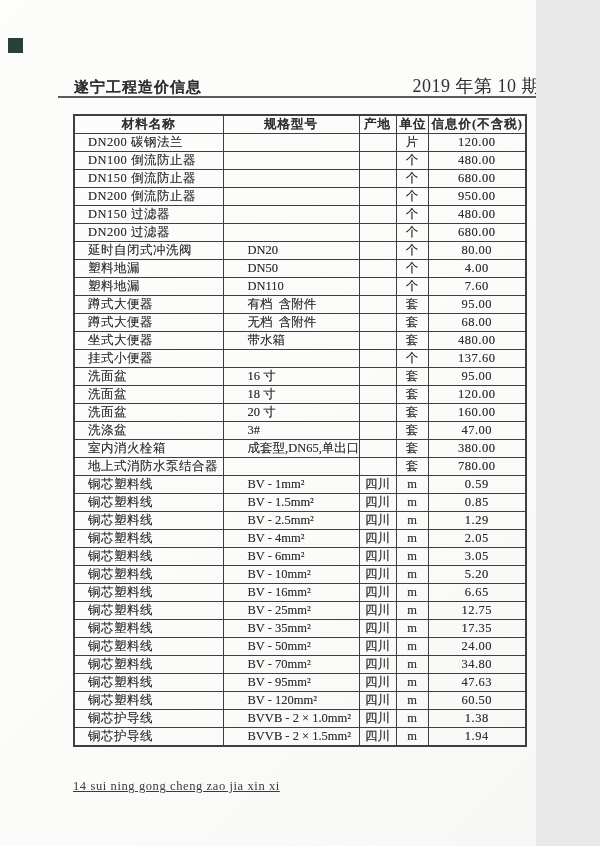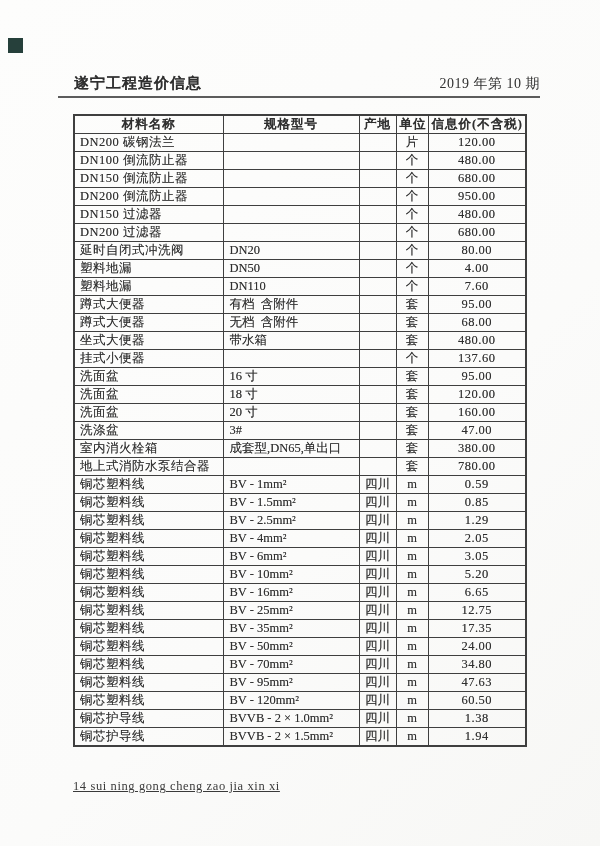--- a/index.html
+++ b/index.html
@@ -8,21 +8,21 @@
     --paper:#fbfbfa;
   }
   html,body{margin:0;padding:0;}
   body{
     width:600px;height:846px;
     background:#e9e9e9;
     font-family:"Liberation Serif","DejaVu Serif",serif;
   }
   .page{
     position:relative;
-    width:600px;height:846px;
+    width:536px;height:846px;
     background:linear-gradient(135deg,#fdfdfc 0%,var(--paper) 60%,#f7f7f5 100%);
     color:var(--ink);
     overflow:hidden;
   }
   .scan-mark{
     position:absolute;
     left:8px;top:38px;
     width:15px;height:15px;
     background:var(--scan-mark,#14302a);
     opacity:.92;
@@ -32,21 +32,21 @@
     left:58px;top:74px;width:482px;
     display:flex;justify-content:space-between;align-items:baseline;
   }
   .title{
     margin-left:16px;
     font-size:15px;font-weight:bold;
     letter-spacing:1px;
     text-shadow:0 0 .5px rgba(40,40,40,.6);
   }
   .issue{
-    font-size:14px;
+    font-size:18px;
     letter-spacing:.5px;
     text-align:right;
   }
   .rule{
     position:absolute;
     left:58px;top:96px;width:482px;height:2px;
     background:var(--border);
     opacity:.85;
   }
   table.price-table{
@@ -66,22 +66,22 @@
     overflow:hidden;
     white-space:pre;
     text-shadow:0 0 .4px rgba(45,45,45,.5);
   }
   .price-table{border:2px solid var(--border);}
   .price-table thead th{
     font-weight:bold;
     text-align:center;
     letter-spacing:1px;
   }
-  td.c-name{text-align:left;padding-left:5px;letter-spacing:.5px;}
-  td.c-spec{text-align:left;padding-left:6px;}
+  td.c-name{text-align:left;padding-left:13px;letter-spacing:.5px;}
+  td.c-spec{text-align:left;padding-left:24px;}
   td.c-origin,td.c-unit,td.c-price{text-align:center;}
   td.c-price{letter-spacing:.5px;}
   .footer{
     position:absolute;
     left:73px;top:779px;
     font-size:12.5px;
     letter-spacing:.6px;
     color:#3a3a3a;
     text-decoration:underline;
   }

